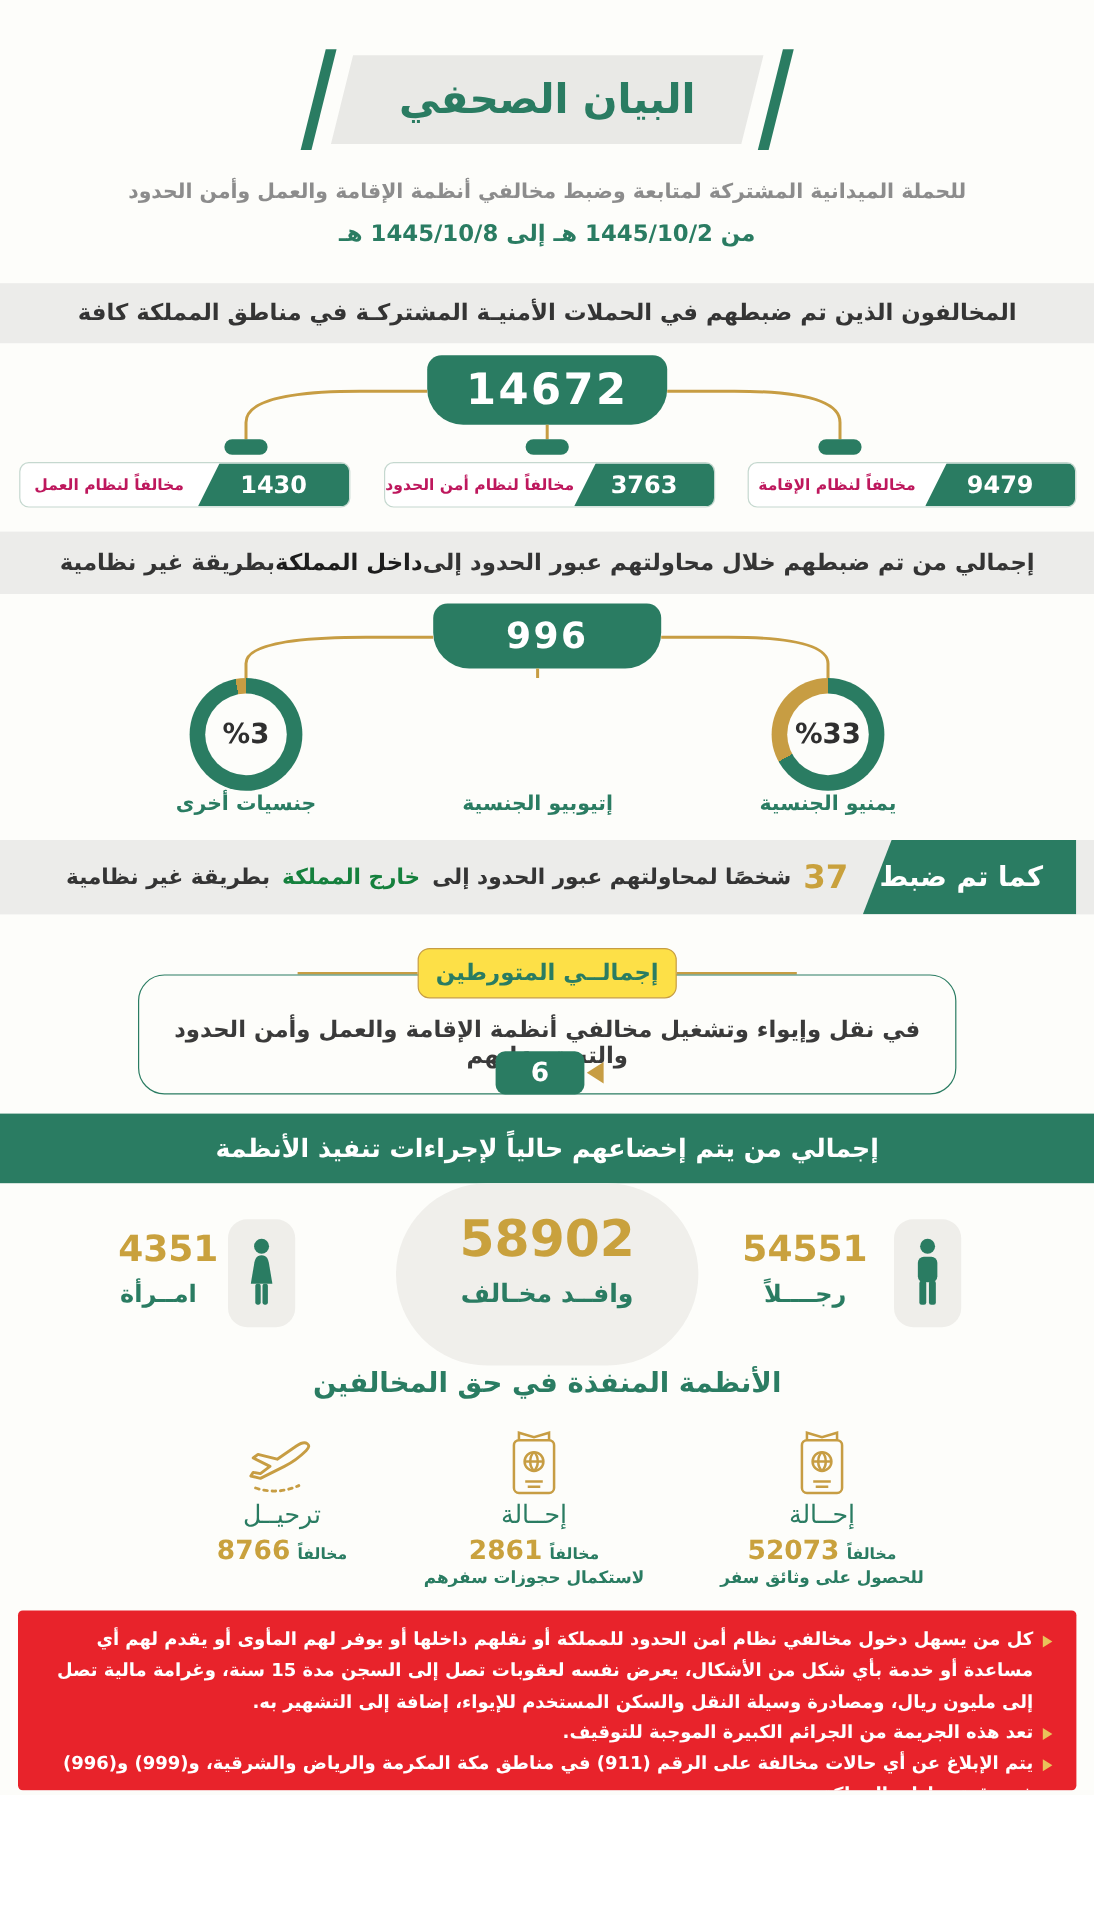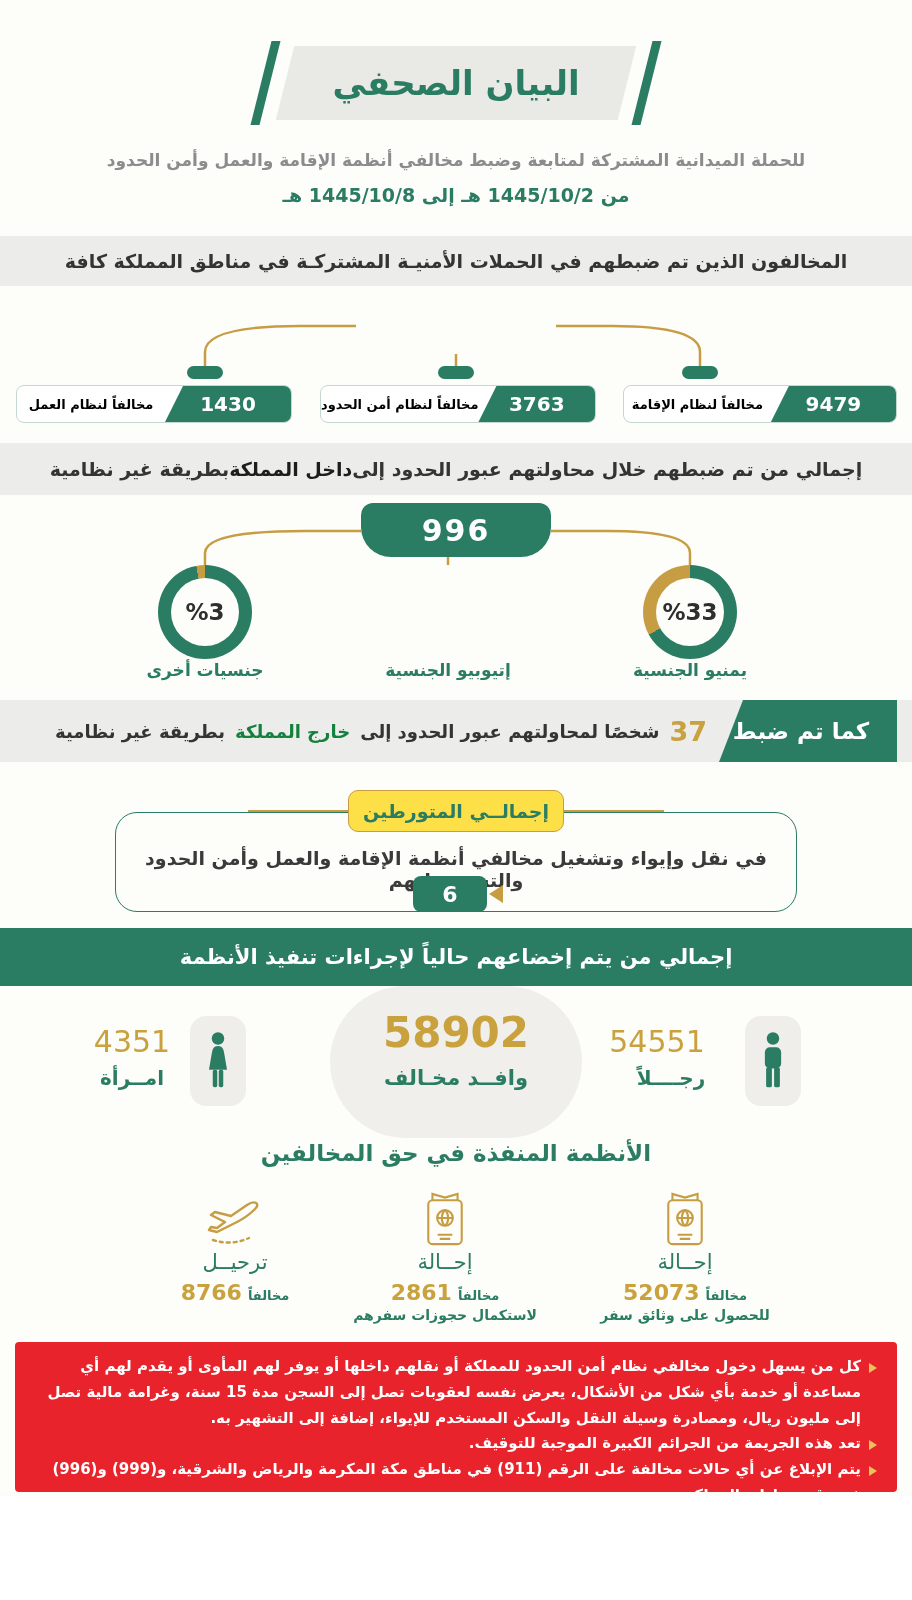--- a/index.html
+++ b/index.html
@@ -34,21 +34,21 @@
 
   .connector { position:absolute; left:0; width:912px; pointer-events:none; }
   .pill { position:absolute; width:36px; height:13px; border-radius:7px; background:#2a7c62; }
 
   
   .statbox { position:absolute; top:385px; height:38px; background:#fff; border:1px solid #c5d8cf;
              border-radius:8px; display:flex; direction:rtl; overflow:hidden; }
   .statnum { width:46%; background:#2a7c62; clip-path:polygon(18px 0,100% 0,100% 100%,0 100%);
              color:#fff; font-weight:bold; font-size:20px; display:flex; align-items:center; justify-content:center; }
   .statlabel { flex:1; display:flex; align-items:center; justify-content:center;
-               color:#000000; font-weight:bold; font-size:13px; white-space:nowrap; }
+               color:#be185d; font-weight:bold; font-size:13px; white-space:nowrap; }
 
   
   .donut { position:absolute; border-radius:50%; }
   .donut-hole { position:absolute; inset:13px; background:#fdfdfa; border-radius:50%;
                 display:flex; align-items:center; justify-content:center;
                 color:#2f2f2f; font-weight:bold; font-size:23px; }
   .donut-label { position:absolute; top:660px; width:180px; text-align:center;
                  color:#2a7c62; font-weight:bold; font-size:17px; }
 
   
@@ -82,21 +82,21 @@
             color:#fff; font-weight:bold; font-size:21px; display:flex; align-items:center; justify-content:center; }
 
   
   .blob { position:absolute; left:330px; top:986px; width:252px; height:152px; background:#f0efeb; border-radius:126px; }
   .big-num { position:absolute; left:330px; top:1008px; width:252px; text-align:center;
              color:#c9a13d; font-weight:bold; font-size:42px; }
   .big-label { position:absolute; left:330px; top:1066px; width:252px; text-align:center;
                color:#2a7c62; font-weight:bold; font-size:21px; }
   .iconcard { position:absolute; top:1016px; width:56px; height:90px; background:#efeeea; border-radius:16px;
               display:flex; align-items:center; justify-content:center; }
-  .side-num { position:absolute; top:1024px; font-weight:normal; font-size:30px; color:#c9a13d; text-align:center; }
+  .side-num { position:absolute; top:1024px; font-weight:bold; font-size:30px; color:#c9a13d; text-align:right; }
   .side-label { position:absolute; top:1066px; font-weight:bold; font-size:20px; color:#2a7c62; text-align:center; }
 
   
   .exec-head { position:absolute; top:1140px; left:0; width:912px; text-align:center;
                color:#2a7c62; font-weight:bold; font-size:23px; }
   .exec-item { position:absolute; top:1178px; width:220px; text-align:center; }
   .exec-icon { height:72px; display:flex; align-items:flex-end; justify-content:center; color:#c79d43; }
   .exec-name { margin-top:0; color:#2a7c62; font-weight:normal; font-size:21px; }
   .exec-val { margin-top:6px; display:flex; justify-content:center; align-items:baseline; gap:6px; direction:ltr; }
   .exec-val .num { color:#c9a13d; font-weight:bold; font-size:22px; }
@@ -122,20 +122,21 @@
   <div class="title-wrap">
     <div class="slash slash-l"></div>
     <div class="title-bg"></div>
     <div class="slash slash-r"></div>
     <div class="title-text">البيان الصحفي</div>
   </div>
   <div class="subtitle">للحملة الميدانية المشتركة لمتابعة وضبط مخالفي أنظمة الإقامة والعمل وأمن الحدود</div>
   <div class="dateline">من 1445/10/2 هـ إلى 1445/10/8 هـ</div>
 
   <div class="graybar bar1">المخالفون الذين تم ضبطهم في الحملات الأمنيـة المشتركـة في مناطق المملكة كافة</div>
+  <div class="totalbox tb1">14672</div>
 
   <svg class="connector" style="top:300px;height:85px" viewBox="0 0 912 85">
     <path d="M356 26 H300 Q205 26 205 52 V66" fill="none" stroke="#c79d43" stroke-width="2.5"></path>
     <path d="M556 26 H612 Q700 26 700 52 V66" fill="none" stroke="#c79d43" stroke-width="2.5"></path>
     <path d="M456 54 V66" fill="none" stroke="#c79d43" stroke-width="2.5"></path>
   </svg>
   <div class="pill" style="left:682px;top:366px"></div>
   <div class="pill" style="left:438px;top:366px"></div>
   <div class="pill" style="left:187px;top:366px"></div>
 

